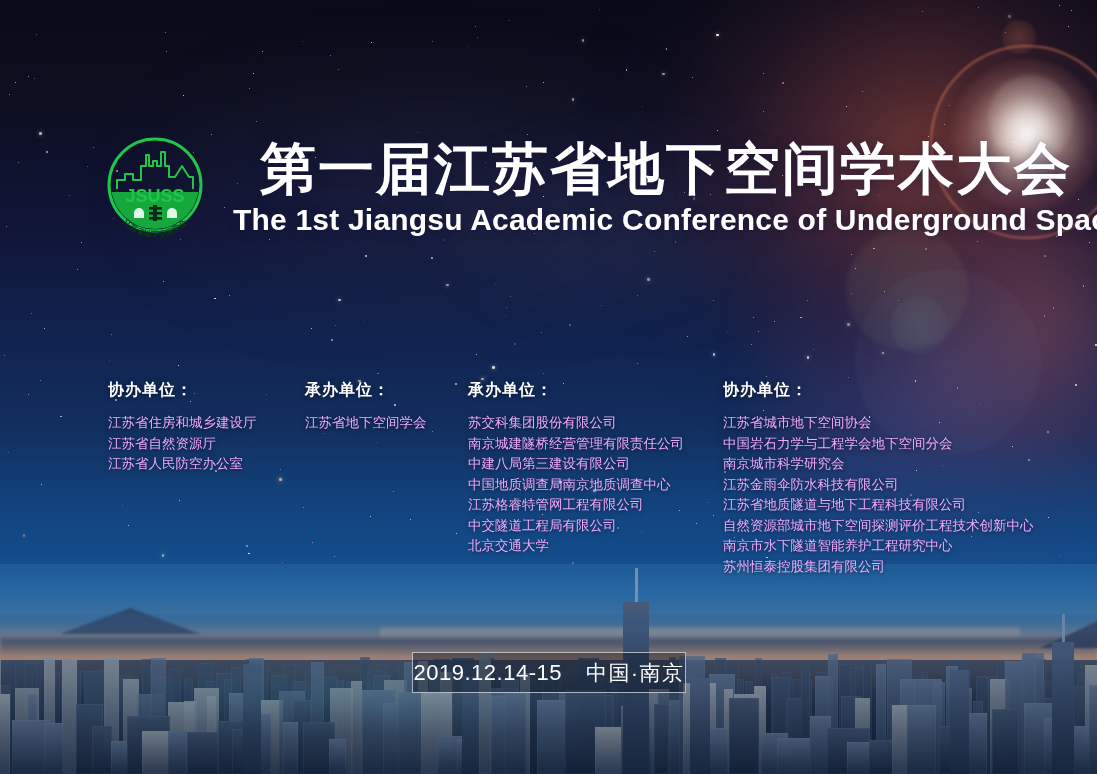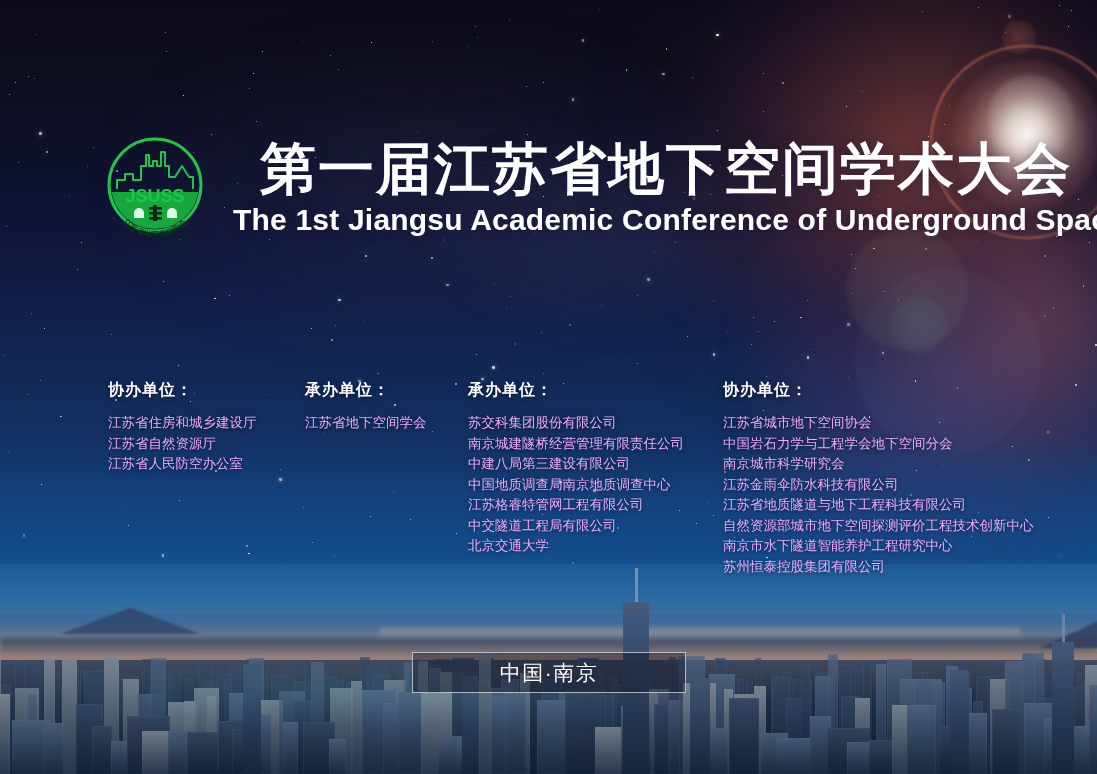--- a/index.html
+++ b/index.html
@@ -970,16 +970,17 @@
         <li>江苏金雨伞防水科技有限公司</li>
         <li>江苏省地质隧道与地下工程科技有限公司</li>
         <li>自然资源部城市地下空间探测评价工程技术创新中心</li>
         <li>南京市水下隧道智能养护工程研究中心</li>
         <li>苏州恒泰控股集团有限公司</li>
       </ul>
     </div>
   </div>
 
   <div class="date-banner">
+    <span class="dt">2019.12.14-15</span>
     <span class="loc">中国·南京</span>
   </div>
 
 </div>
 
 </body></html>

